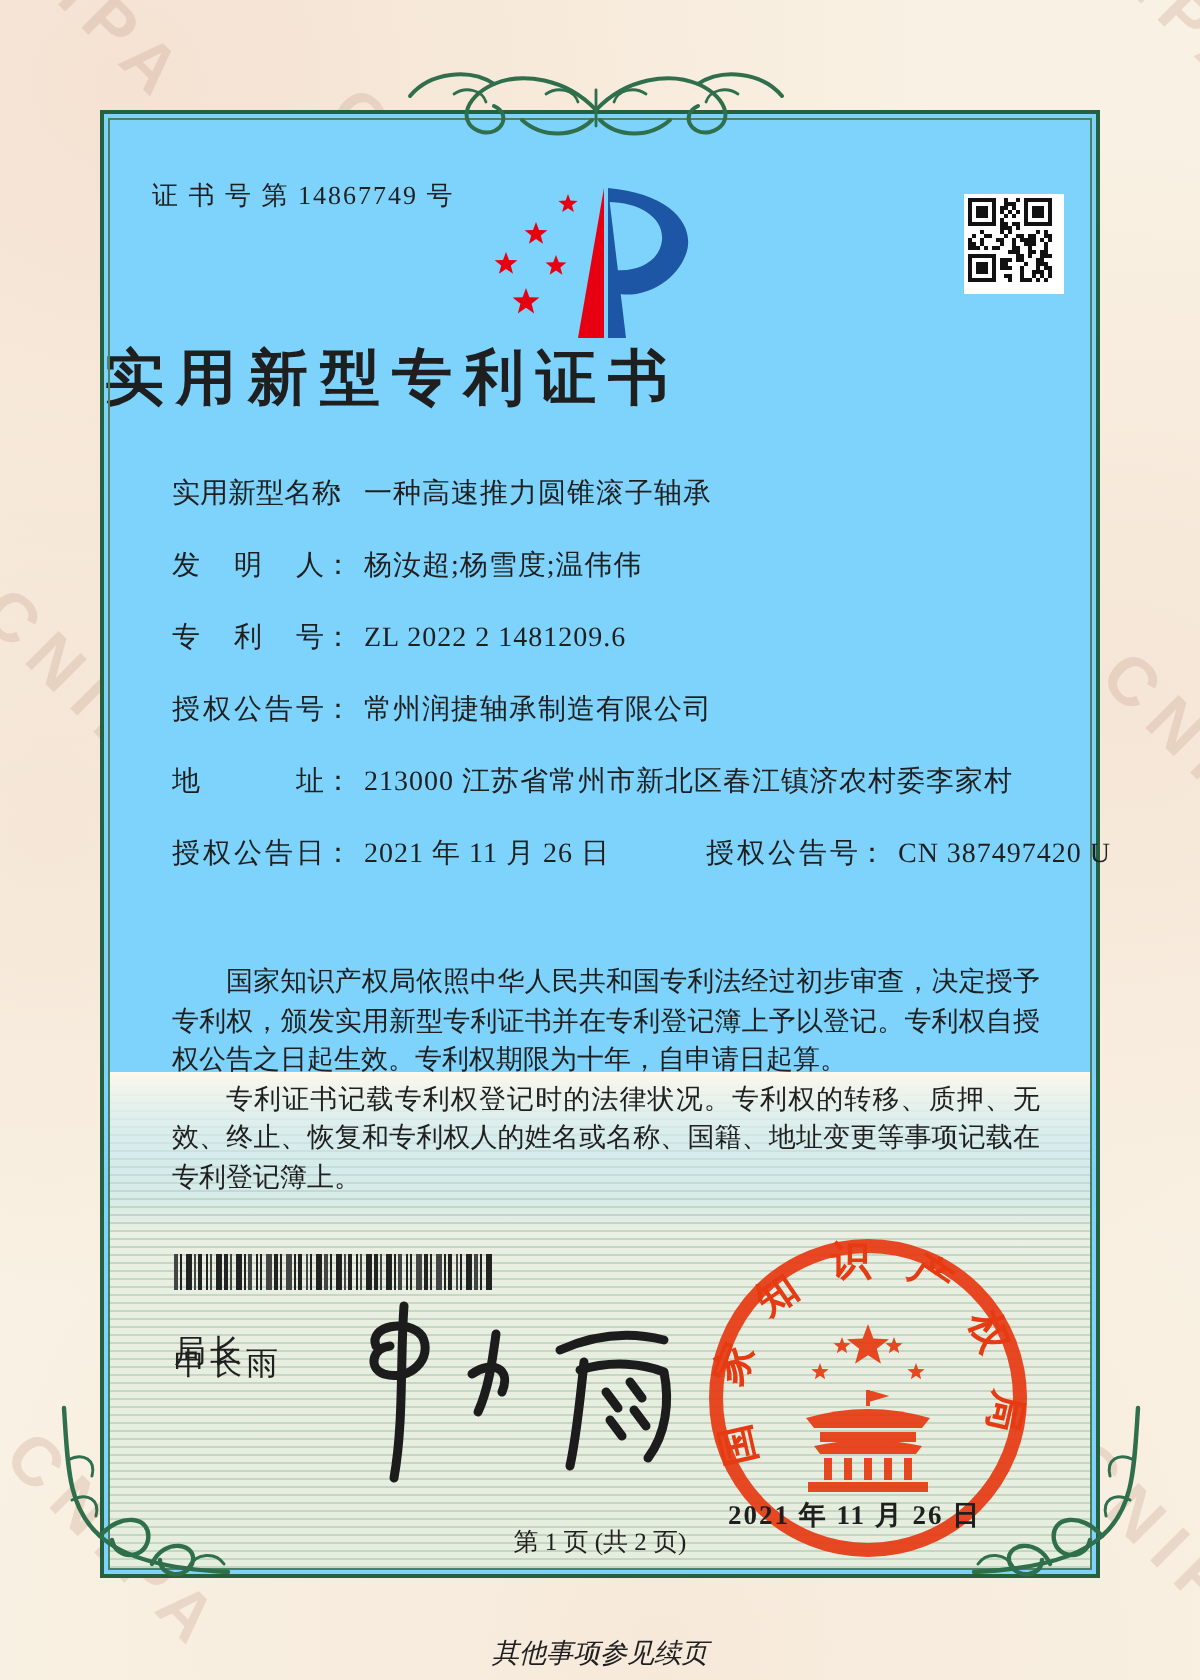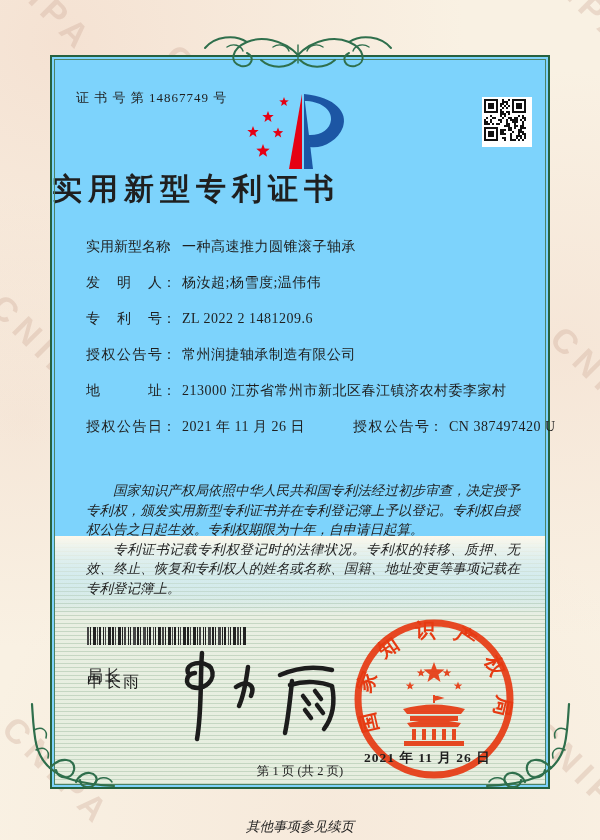--- a/index.html
+++ b/index.html
@@ -36,21 +36,21 @@
   .abs{position:absolute;}
   .cert-no{left:24px;top:32px;font-size:13px;letter-spacing:1px;}
   .logo-box{left:188px;top:32px;width:120px;height:86px;}
   .qr-box{left:430px;top:40px;width:46px;height:46px;background:#fff;padding:2px;}
   .title{left:0;right:0;top:112px;font-size:30px;font-weight:bold;letter-spacing:6px;}
   .fields{left:34px;top:181px;right:16px;font-size:14px;}
   .row{margin-bottom:14px;white-space:nowrap;height:22px;}
   .flabel{display:inline-block;width:76px;text-align:justify;text-align-last:justify;vertical-align:bottom;}
   .fvalue{margin-left:6px;letter-spacing:.5px;text-align:center;}
   .group2{margin-left:48px;}
-  .paras{left:34px;top:424px;width:434px;font-size:13.5px;line-height:19.5px;font-style:italic;text-align:justify;}
+  .paras{left:34px;top:424px;width:434px;font-size:13.5px;line-height:19.5px;text-align:justify;}
   .paras p{margin:0;text-indent:2em;}
   .barcode-box{left:35px;top:570px;}
   .director-label{left:35px;top:609px;font-family:Liberation Mono, monospace;font-size:16px;letter-spacing:2px;}
   .director-name{left:35px;top:615px;font-family:"Liberation Sans","DejaVu Sans",sans-serif;font-size:16px;letter-spacing:2px;}
   .signature-box{left:112px;top:582px;}
   .seal-box{left:298px;top:558px;}
   .seal-date{left:312px;top:692px;font-size:13.5px;font-weight:bold;white-space:nowrap;letter-spacing:1px;}
   .page-info{left:0;right:0;top:706px;text-align:center;font-size:12.5px;}
   .continuation{left:0;right:0;top:818px;text-align:center;font-size:13.5px;font-style:italic;z-index:3;}
   .ornament{position:absolute;z-index:4;pointer-events:none;}

